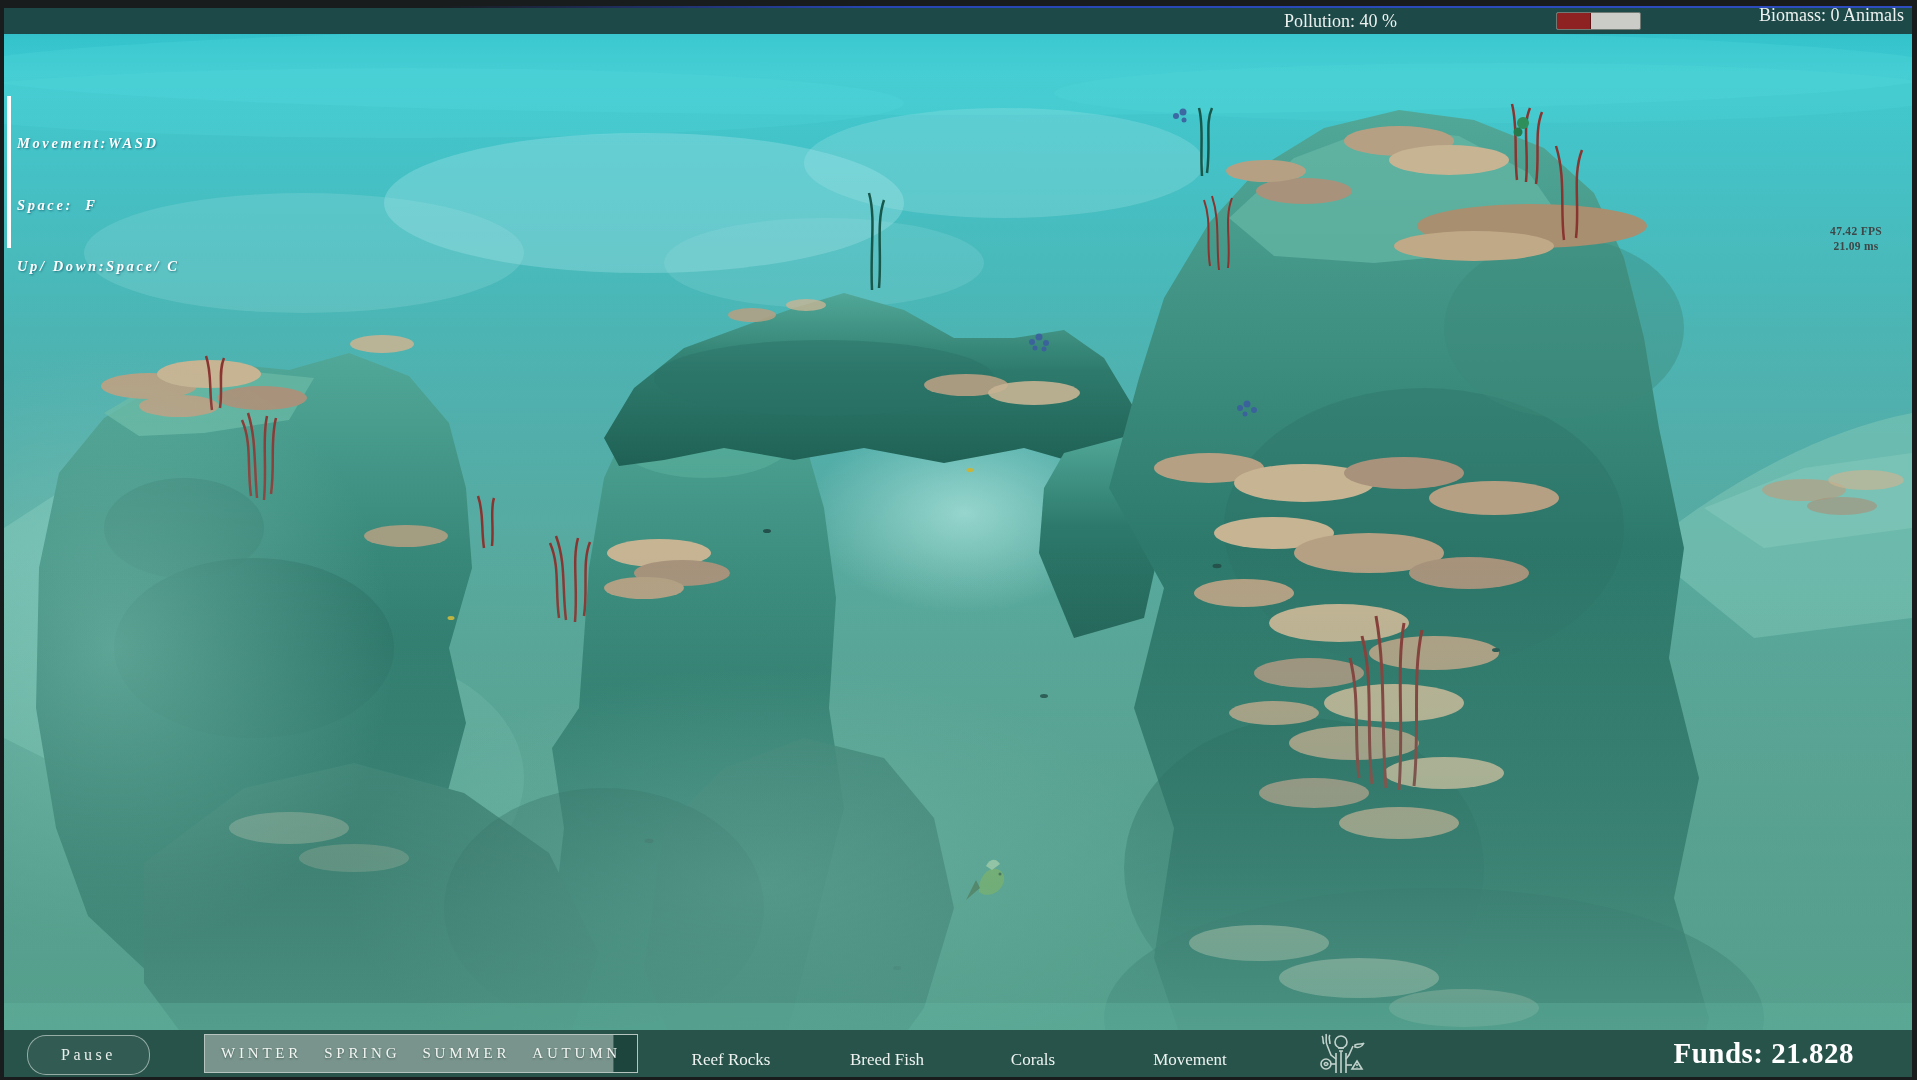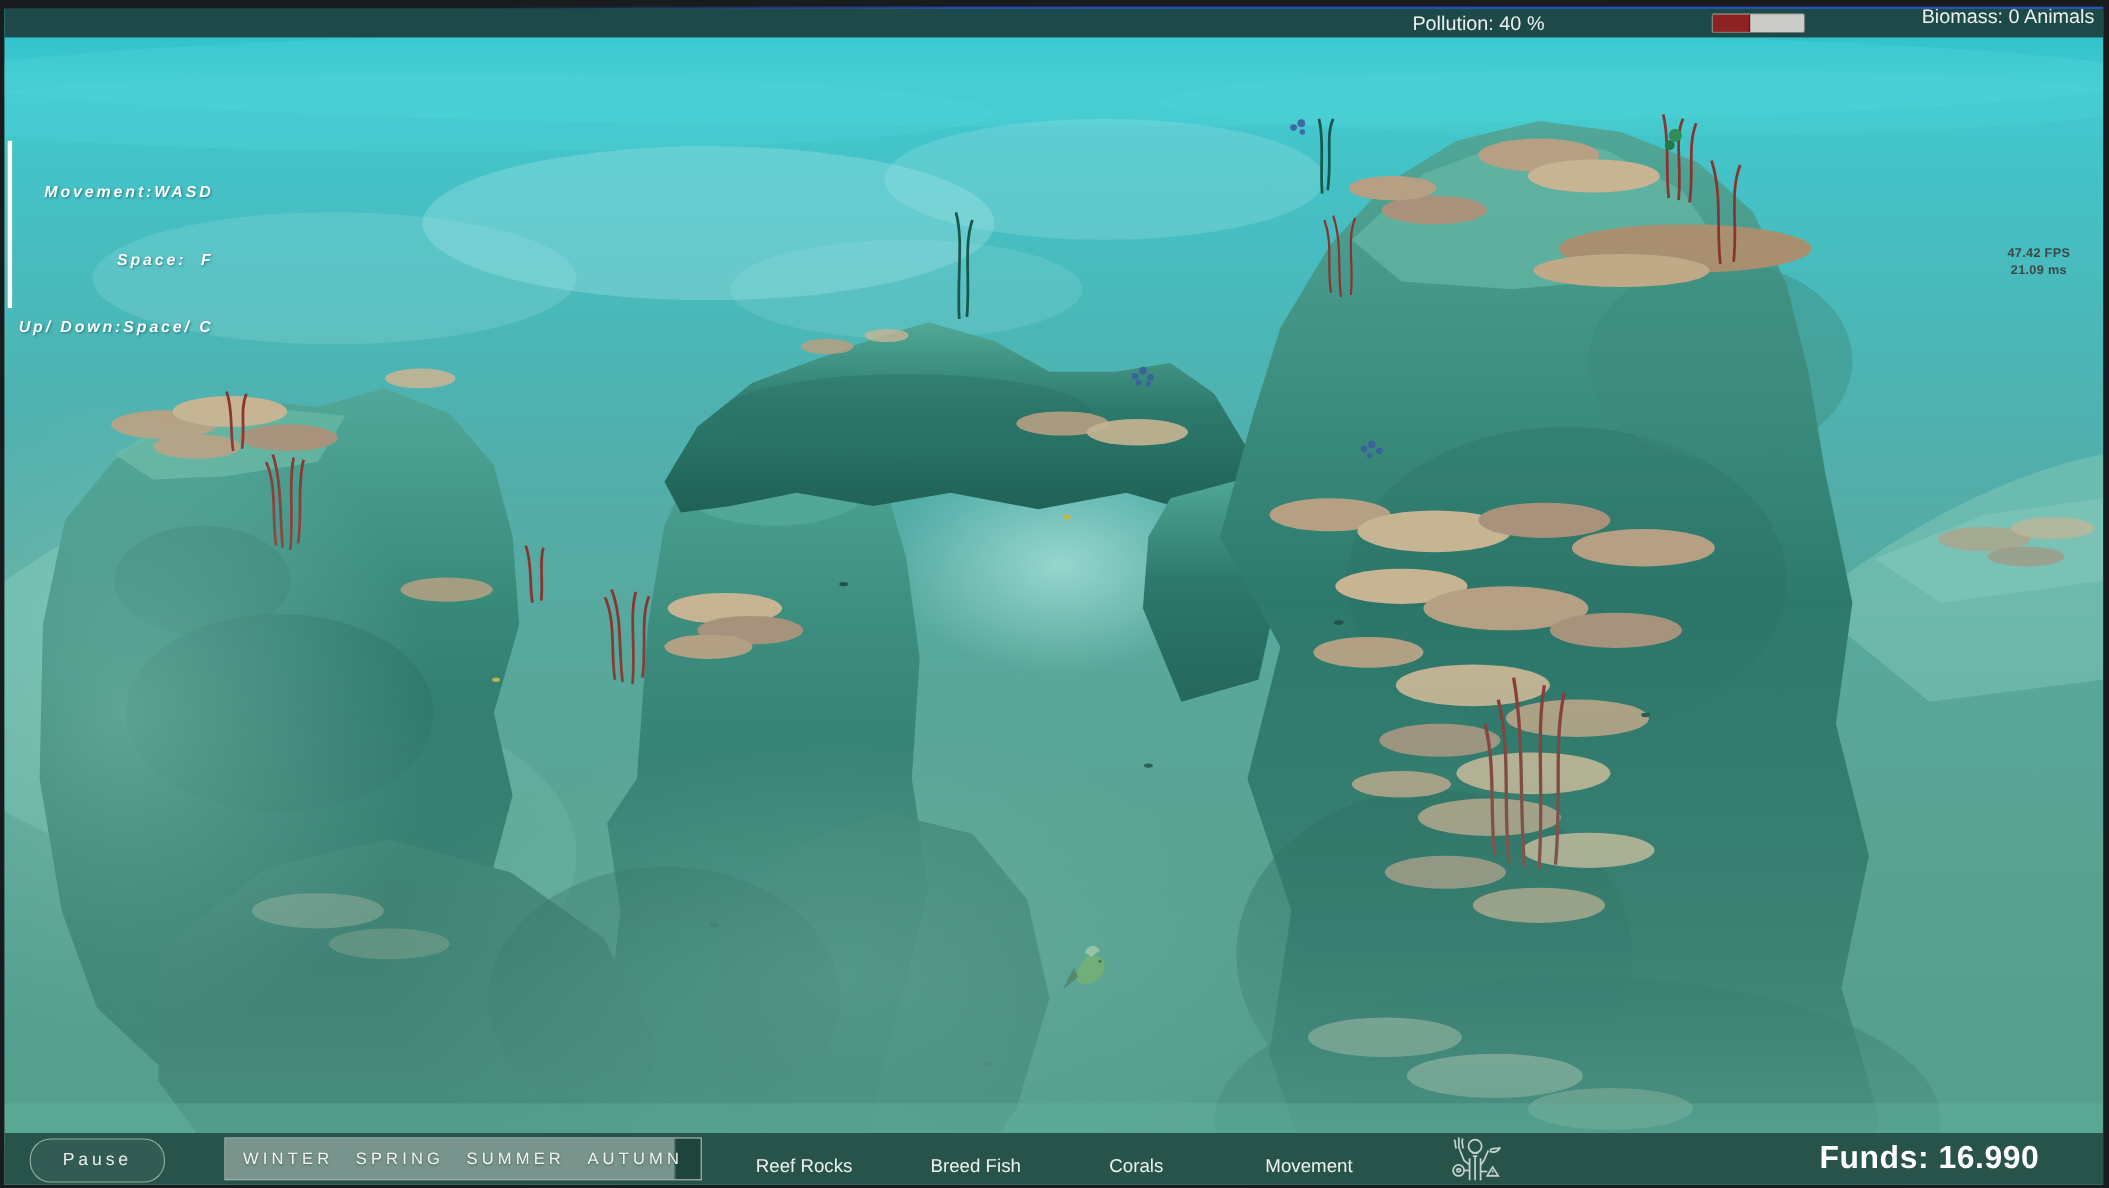--- a/index.html
+++ b/index.html
@@ -1,37 +1,37 @@
 <!DOCTYPE html>
 <html><head>
 <meta charset="utf-8">
 <style>
   html,body{margin:0;padding:0;background:#101314;}
   .frame{position:relative;width:1917px;height:1080px;background:#181c1d;overflow:hidden;
-         font-family:Liberation Sans, sans-serif;}
+         font-family:Liberation Serif, serif;}
   .blue-line{position:absolute;top:6px;left:436px;right:5px;height:2px;
              background:linear-gradient(90deg,rgba(30,60,160,0),#2746b4 30%,#2d4dc0);}
   .viewport{position:absolute;left:4px;top:8px;right:5px;bottom:3px;overflow:hidden;
             background:linear-gradient(180deg,#27b7c4 0%,#35c3cc 3%,#41cad1 6%,#43c4c9 12%,
             #47bdc0 20%,#4cb5b4 30%,#52aeaa 40%,#57aaa0 50%,#58a698 60%,#57a191 72%,
             #519a89 85%,#4b9483 100%);}
   .scene-svg{position:absolute;inset:0;width:100%;height:100%;}
 
   
   .topbar{position:absolute;left:0;right:0;top:0;height:26px;background:#1d4a49;z-index:10;}
   .pollution-label{position:absolute;left:1280px;top:0;height:26px;display:flex;align-items:center;
                    color:#edf1ef;font-size:18px;}
   .pollution-bar{position:absolute;left:1552px;top:4px;width:85px;height:18px;background:#cbccc8;
                  border:1px solid #6f7a74;border-radius:2px;overflow:hidden;box-sizing:border-box;}
   .pollution-fill{height:100%;background:#8e2121;border-right:1px solid #5e1414;}
   .biomass-label{position:absolute;right:8px;top:0;height:14px;display:flex;align-items:center;
                  color:#edf1ef;font-size:18px;text-align:center;}
 
   
-  .hint{position:absolute;left:3px;top:116px;z-index:5;text-align:right;}
+  .hint{position:absolute;left:3px;top:84px;z-index:5;}
   .hint-bar{position:absolute;left:0;top:4px;width:4px;height:152px;background:#ffffff;}
   .hint-lines{margin-left:10px;color:#ffffff;font-weight:bold;font-style:italic;
               font-size:14.5px;letter-spacing:2.6px;line-height:20.5px;white-space:pre;
               text-shadow:1px 1px 2px rgba(0,70,90,.55);}
 
   
   .fps{position:absolute;right:30px;top:216px;text-align:center;font-size:11.5px;font-weight:bold;
        color:#3e4748;line-height:15px;letter-spacing:.3px;z-index:5;margin-left:47px;}
 
   
@@ -344,16 +344,16 @@
             <circle cx="9" cy="31" r="5"></circle>
             <path d="M7,31 C8,29 10,29 11,31 C10,33 8,33 7,31"></path>
             <path d="M14,31 L19,31"></path>
             <path d="M40,28 L45,36 L35,36 Z"></path>
             <path d="M40,33 L40,31 M40,35 L40,34.5"></path>
             <path d="M35,32 L29,32"></path>
           </g>
         </svg>
       </div>
 
-      <div class="funds">Funds: 16.990</div>
+      <div class="funds">Funds: 21.828</div>
     </div>
   </div>
 </div>
 
 </body></html>

